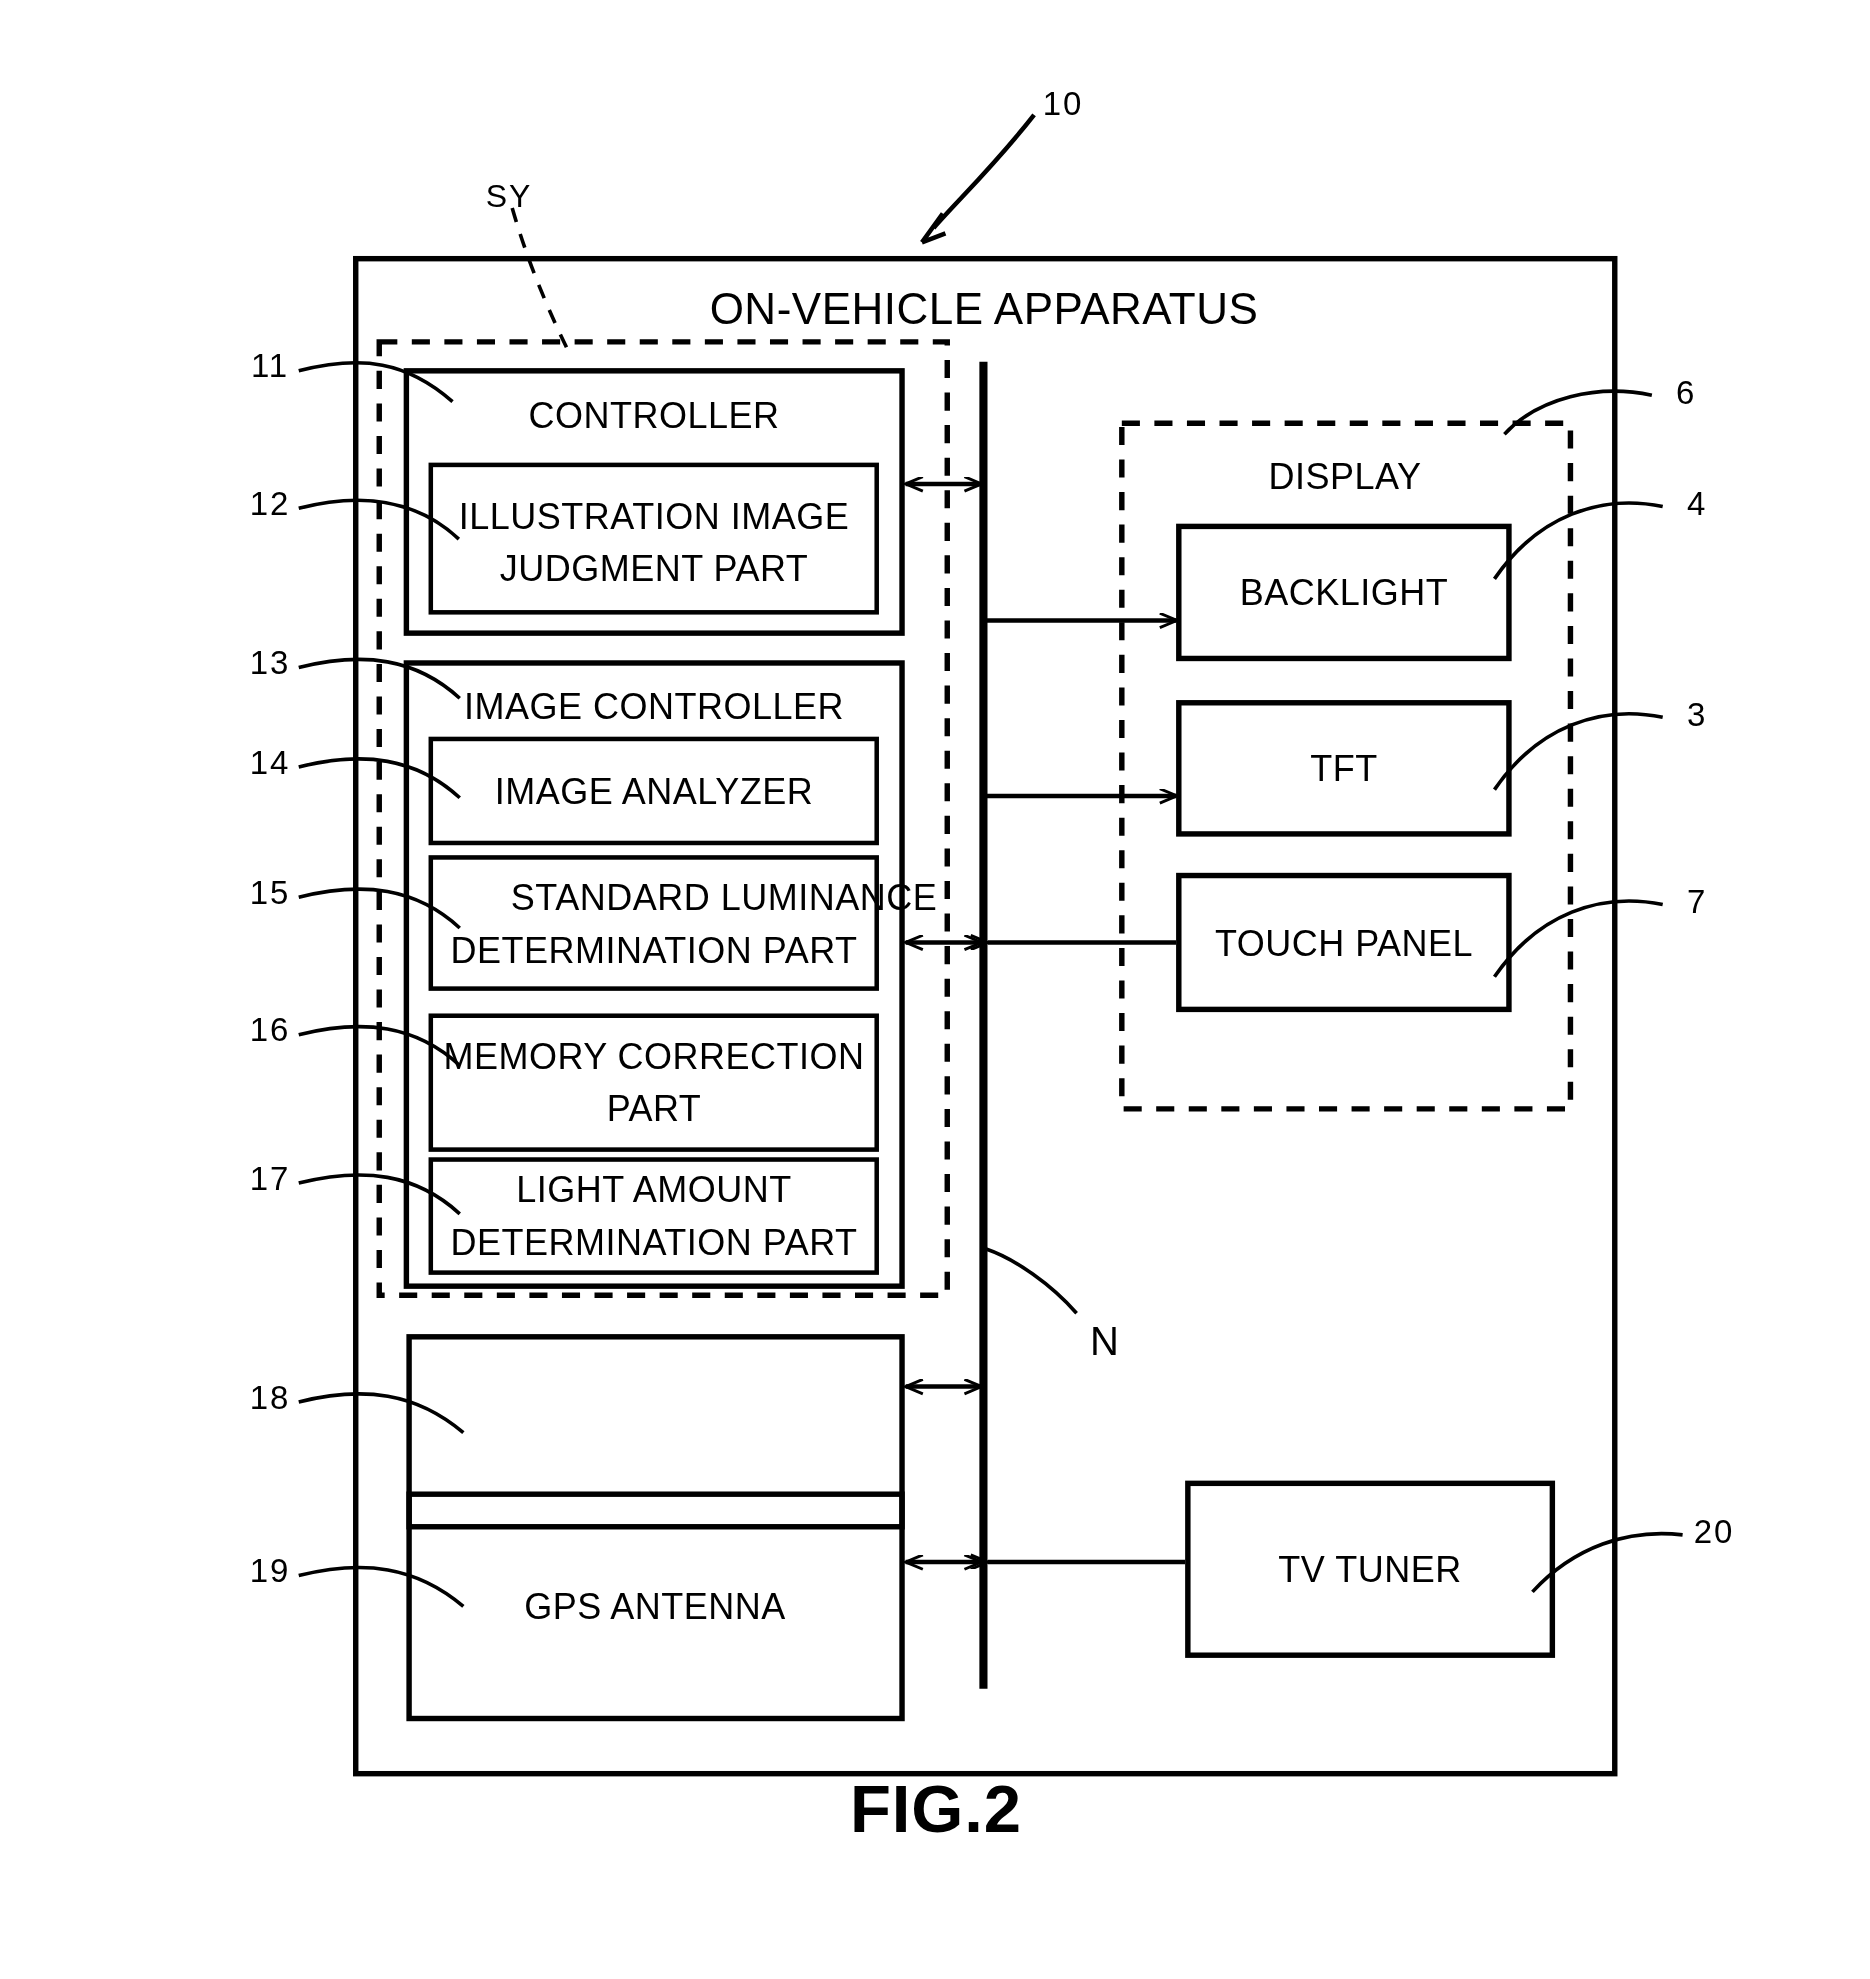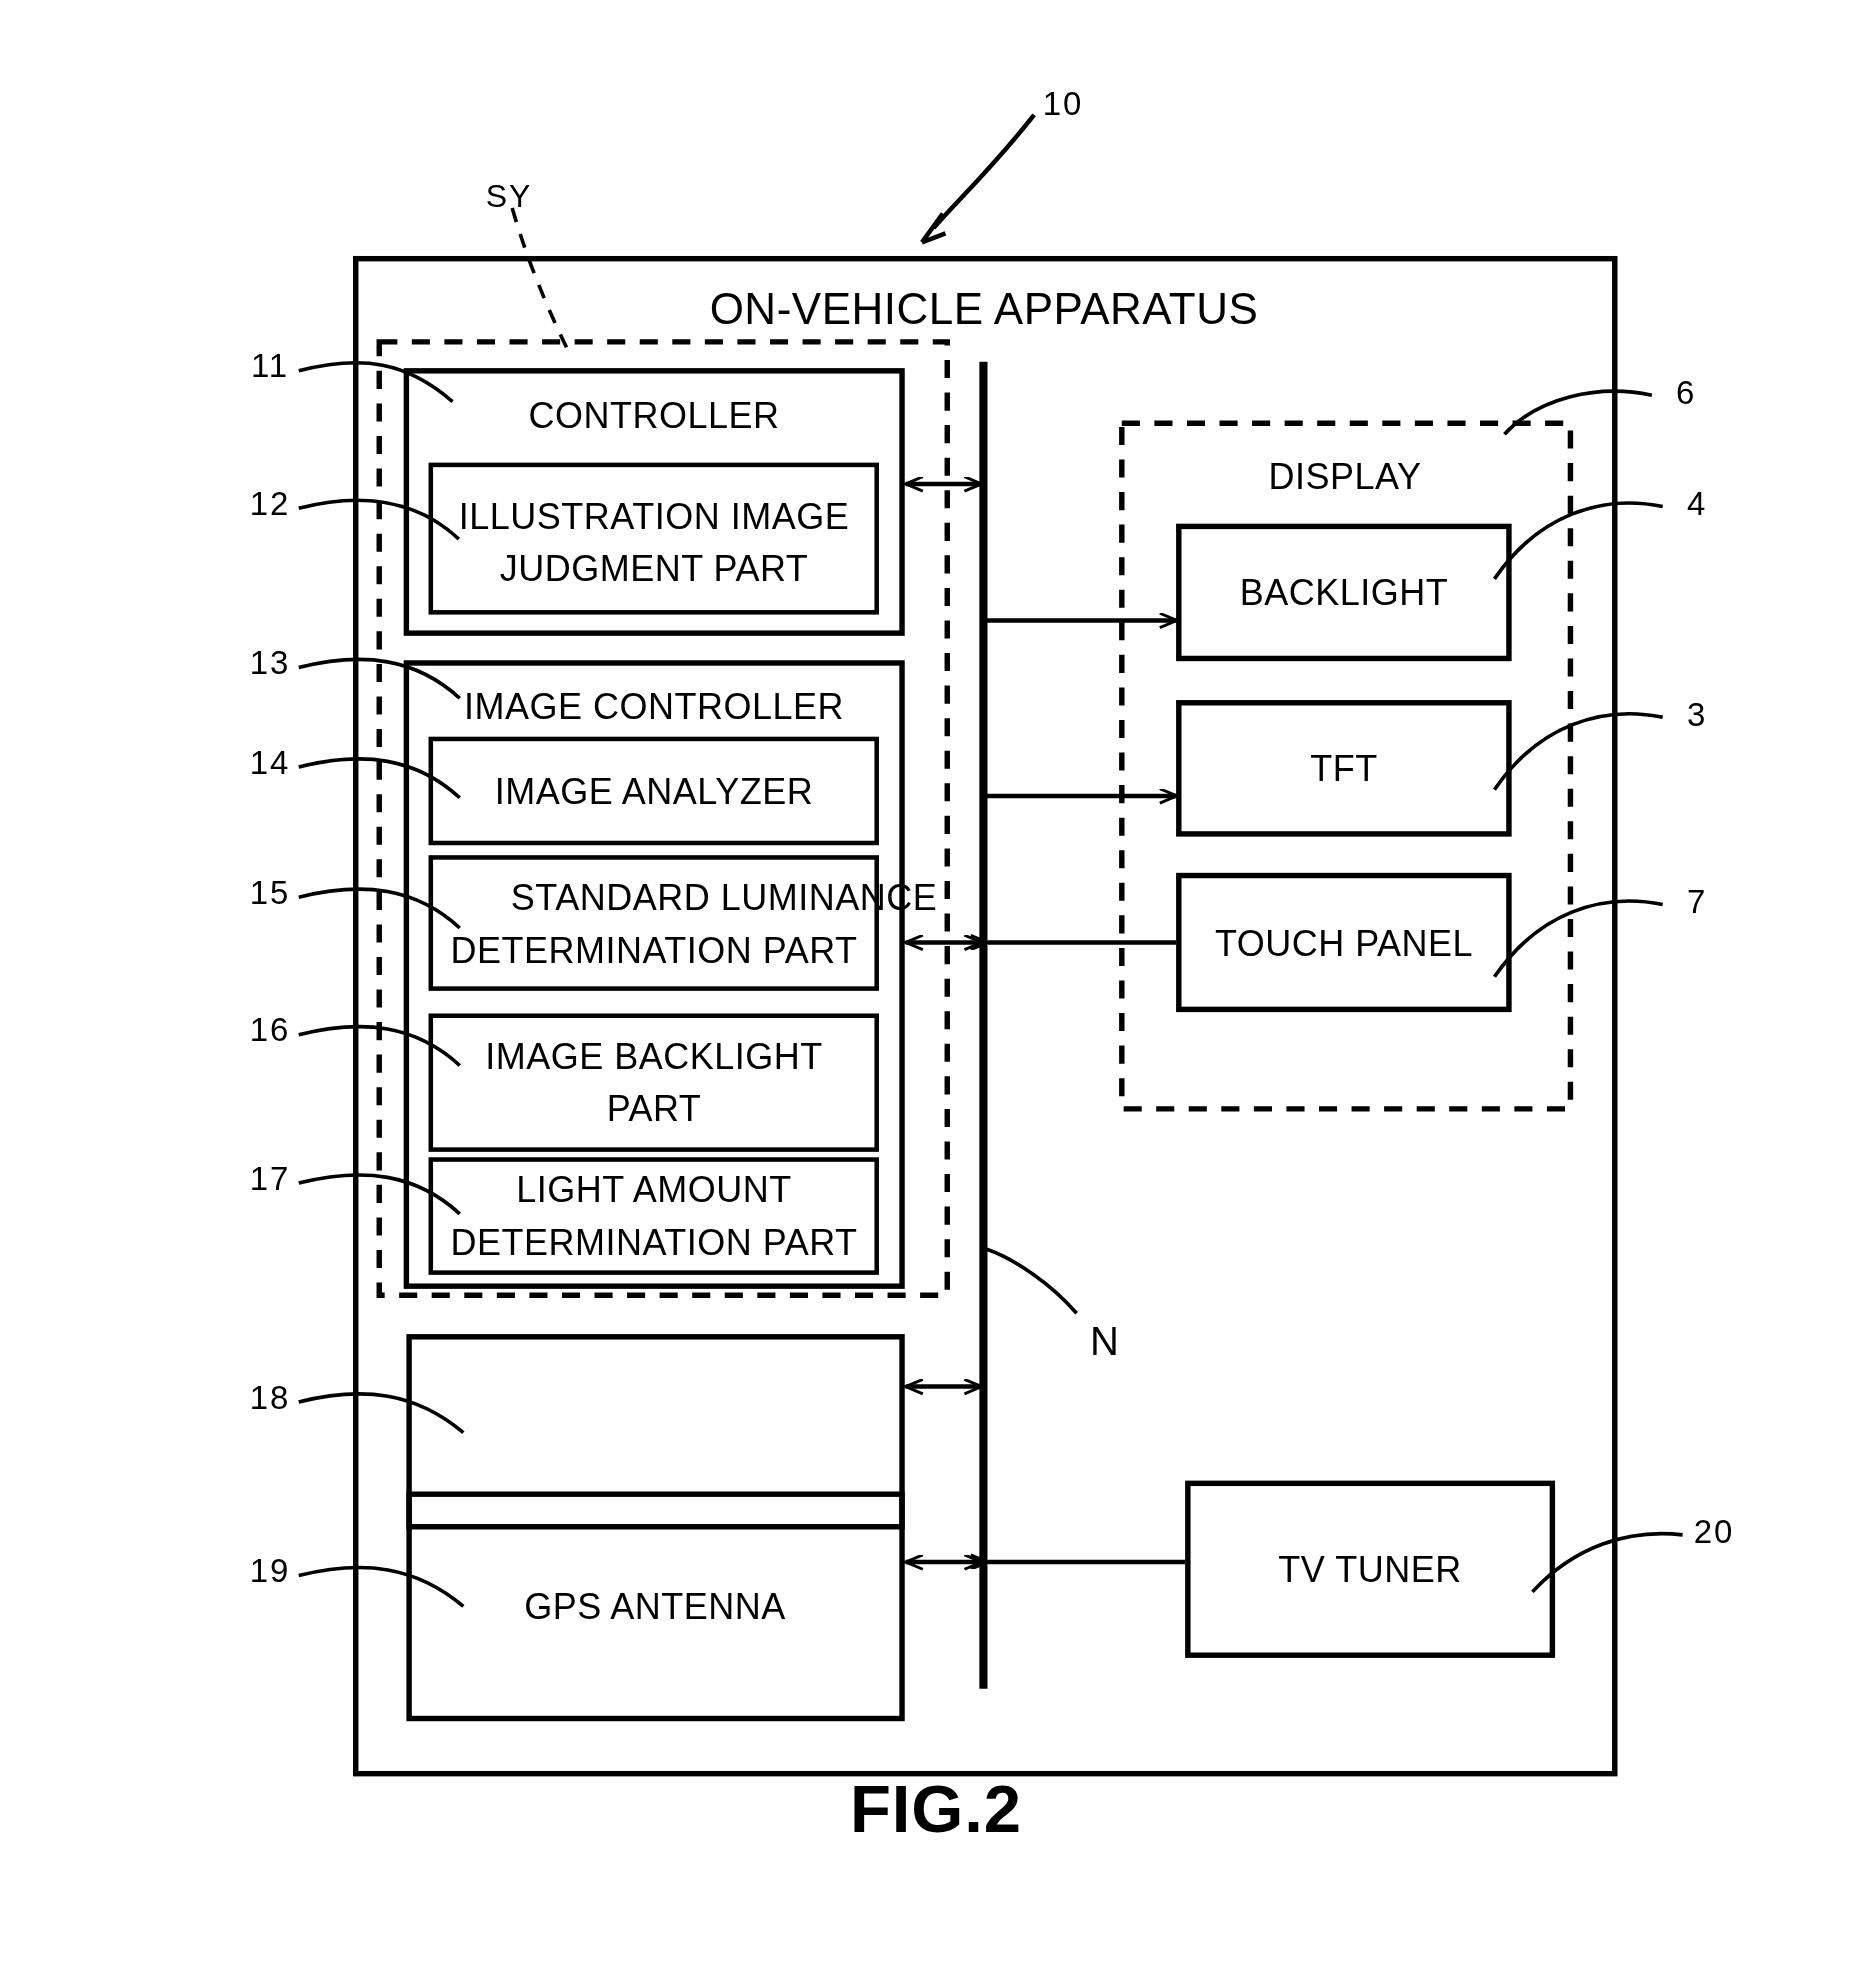--- a/index.html
+++ b/index.html
@@ -135,21 +135,21 @@
   <div class="lbl boxtext ctr" style="left:654px;top:517px;">ILLUSTRATION IMAGE</div>
   <div class="lbl boxtext ctr" style="left:654px;top:569px;">JUDGMENT PART</div>
 
   <div class="lbl boxtext ctr" style="left:654px;top:707px;">IMAGE CONTROLLER</div>
 
   <div class="lbl boxtext ctr" style="left:654px;top:792px;">IMAGE ANALYZER</div>
 
   <div class="lbl boxtext ctr" style="left:692px;top:898px;margin-left:32px;">STANDARD LUMINANCE</div>
   <div class="lbl boxtext ctr" style="left:654px;top:951px;">DETERMINATION PART</div>
 
-  <div class="lbl boxtext ctr" style="left:654px;top:1057px;">IMAGE BACKLIGHT</div>
+  <div class="lbl boxtext ctr" style="left:654px;top:1057px;">MEMORY CORRECTION</div>
   <div class="lbl boxtext ctr" style="left:654px;top:1109px;">PART</div>
 
   <div class="lbl boxtext ctr" style="left:654px;top:1190px;">LIGHT AMOUNT</div>
   <div class="lbl boxtext ctr" style="left:654px;top:1243px;">DETERMINATION PART</div>
 
   <div class="lbl boxtext ctr" style="left:655px;top:1607px;">GPS ANTENNA</div>
 
   <div class="lbl boxtext ctr" style="left:1345px;top:477px;">DISPLAY</div>
   <div class="lbl boxtext ctr" style="left:1344px;top:593px;">BACKLIGHT</div>
   <div class="lbl boxtext ctr" style="left:1344px;top:769px;">TFT</div>

